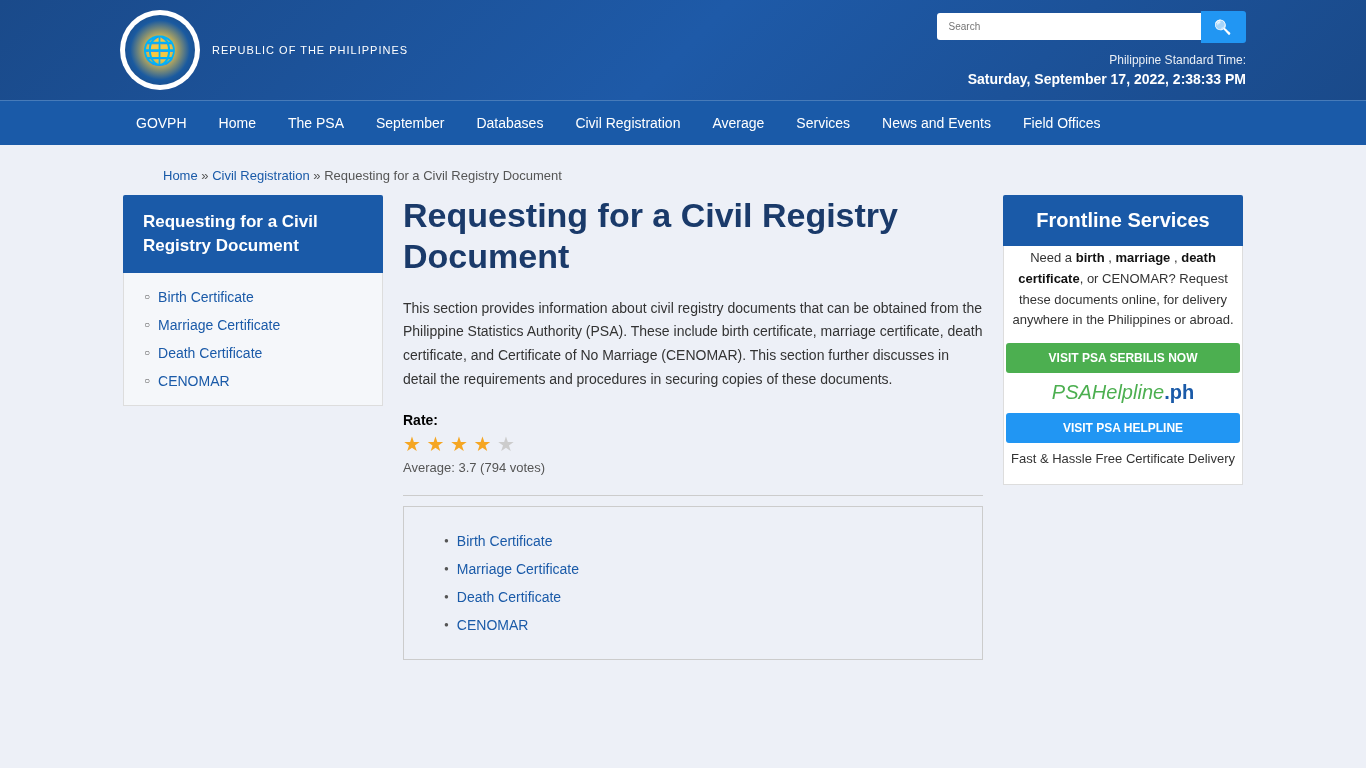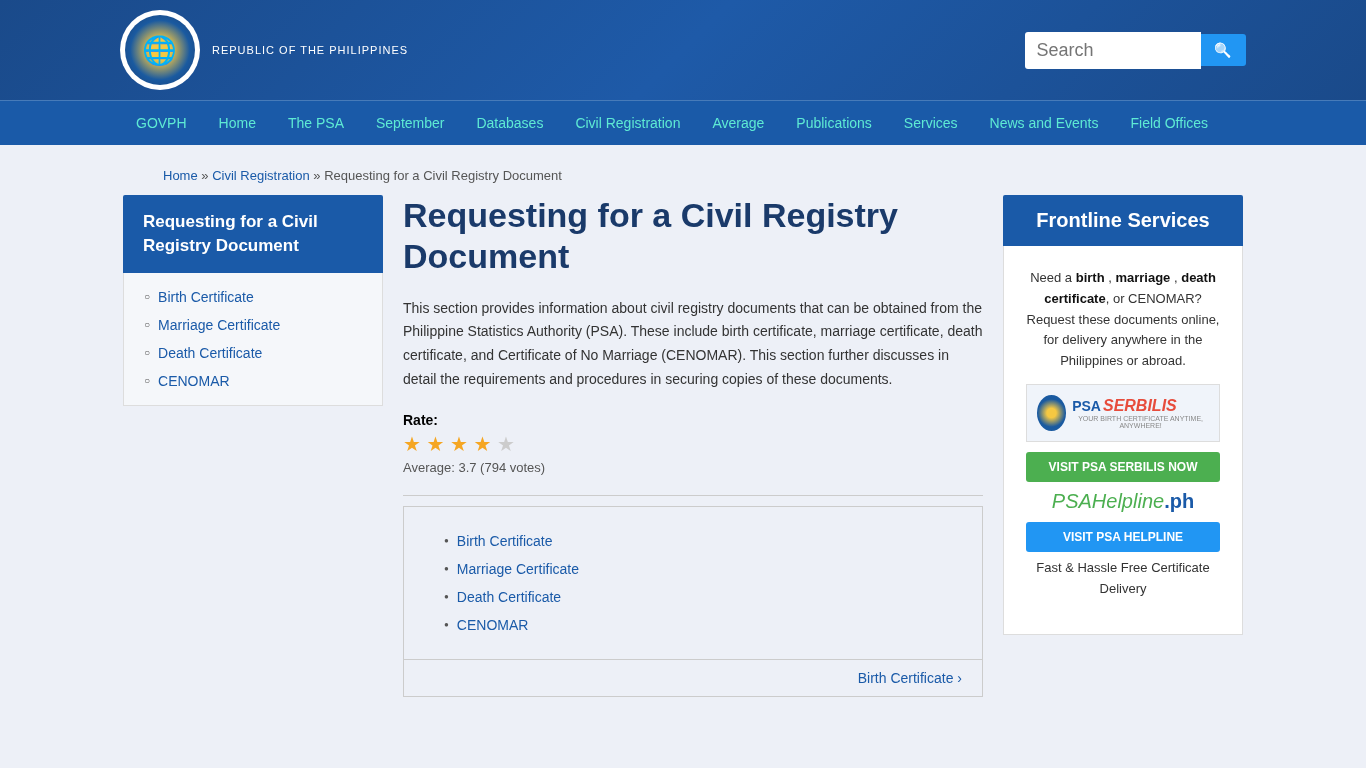--- a/index.html
+++ b/index.html
@@ -9,31 +9,31 @@
     .header { background: linear-gradient(135deg, #1a4a8a 0%, #1e5aa8 50%, #1a4a8a 100%); padding: 10px 120px; display: flex; align-items: center; justify-content: space-between; }
     .logo-area { display: flex; align-items: center; gap: 12px; }
     .logo-circle { width: 80px; height: 80px; border-radius: 50%; background: #fff; display: flex; align-items: center; justify-content: center; overflow: hidden; }
     .logo-inner { width: 70px; height: 70px; border-radius: 50%; background: radial-gradient(circle, #f5c842 20%, #1a5aa0 60%, #1a3a70 100%); display: flex; align-items: center; justify-content: center; position: relative; }
     .logo-inner::after { content: '🌐'; font-size: 28px; }
     .org-text { color: #fff; }
     .org-text .republic { font-size: 11px; letter-spacing: 1px; text-transform: uppercase; }
     .org-text .psa-name { font-size: 28px; font-weight: bold; letter-spacing: 1px; text-shadow: 1px 1px 2px rgba(0,0,0,0.3); }
     .header-right { display: flex; flex-direction: column; align-items: flex-end; gap: 8px; }
     .search-bar { display: flex; align-items: center; }
-    .search-input { padding: 8px 12px; width: 176px; border: none; border-radius: 3px 0 0 3px; font-size: 18px; outline: none; color: #0f766e; }
+    .search-input { padding: 8px 12px; width: 264px; border: none; border-radius: 3px 0 0 3px; font-size: 10px; outline: none; color: #0f766e; }
     .search-btn { background: #2196f3; border: none; padding: 8px 14px; cursor: pointer; border-radius: 0 3px 3px 0; }
     .search-btn::before { content: '🔍'; font-size: 14px; filter: brightness(10); }
     .time-display { color: #fff; text-align: right; font-size: 13px; line-height: 1.5; }
     .time-display .label { font-size: 12px; opacity: 0.9; }
     .time-display .datetime { font-size: 14px; font-weight: bold; }
 
     
     .nav-bar { background: #1a5aa8; padding: 0 120px; border-top: 1px solid rgba(255,255,255,0.2); }
     .nav-bar ul { list-style: none; display: flex; align-items: center; }
-    .nav-bar ul li a { display: block; padding: 14px 16px; color: #5eead4; text-decoration: none; font-size: 14px; font-weight: 500; white-space: nowrap; }
+    .nav-bar ul li a { display: block; padding: 14px 16px; color: #ffffff; text-decoration: none; font-size: 14px; font-weight: 500; white-space: nowrap; }
 
     
     .main-container { max-width: 1140px; margin: 0 auto; padding: 15px 10px; }
 
     
     .breadcrumb { padding: 8px 0 12px; font-size: 13px; margin-left: 40px; }
     .breadcrumb a { color: #1a5aa8; text-decoration: none; }
     .breadcrumb span { color: #555; }
 
     
@@ -63,21 +63,21 @@
     .links-box ul { list-style: none; padding: 20px 20px 20px 40px; }
     .links-box ul li { padding: 6px 0; display: flex; align-items: center; gap: 8px; }
     .links-box ul li::before { content: '●'; font-size: 8px; color: #555; }
     .links-box ul li a { color: #1a5aa8; text-decoration: none; font-size: 14px; }
     .links-box-footer { border-top: 1px solid #ccc; padding: 10px 20px; text-align: right; }
     .links-box-footer a { color: #1a5aa8; text-decoration: none; font-size: 14px; }
 
     
     .right-sidebar { width: 240px; flex-shrink: 0; }
     .frontline-title { background: #1a5aa8; color: #fff; padding: 14px 16px; font-size: 20px; font-weight: bold; border-radius: 2px 2px 0 0; text-align: center; }
-    .frontline-body { background: #fff; border: 1px solid #ddd; border-top: none; padding: 22px; text-align: center; }
+    .frontline-body { background: #fff; border: 1px solid #ddd; border-top: none; padding: 2px; text-align: center; }
     .frontline-body p { font-size: 13px; color: #333; line-height: 1.6; margin-bottom: 12px; }
     .frontline-body p strong { font-weight: bold; color: #111; }
     .psa-serbilis-logo { background: #f0f4fa; border: 1px solid #ddd; padding: 10px; margin-bottom: 10px; display: flex; align-items: center; justify-content: center; gap: 6px; }
     .psa-serbilis-logo .logo-small { width: 36px; height: 36px; border-radius: 50%; background: radial-gradient(circle, #f5c842 20%, #1a5aa0 60%); }
     .visit-btn { display: block; background: #4CAF50; color: #fff; text-align: center; padding: 8px; text-decoration: none; font-size: 12px; font-weight: bold; border-radius: 3px; margin-bottom: 6px; }
     .tagline { font-size: 11px; color: #666; margin-bottom: 14px; }
     .psa-helpline { font-size: 22px; font-weight: bold; margin-bottom: 8px; }
     .psa-helpline span { color: #4CAF50; }
     .visit-btn-blue { display: block; background: #2196f3; color: #fff; text-align: center; padding: 8px; text-decoration: none; font-size: 12px; font-weight: bold; border-radius: 3px; margin-bottom: 6px; }
     .delivery-text { font-size: 11px; color: #666; }
@@ -99,20 +99,24 @@
       </div>
       <div class="org-text">
         <div class="republic">REPUBLIC OF THE PHILIPPINES</div>
       </div>
     </div>
     <div class="header-right">
       <div class="search-bar">
         <input class="search-input" type="text" placeholder="Search" style="">
         <button class="search-btn"></button>
       </div>
+      <div class="time-display">
+        <div class="label">Philippine Standard Time:</div>
+        <div class="datetime">Saturday, September 17, 2022, 2:38:33 PM</div>
+      </div>
     </div>
   </div>
 
   <nav class="nav-bar">
     <ul>
       <li>
           <a href="#">GOVPH</a>
         </li>
       <li>
           <a href="#">Home</a>
@@ -124,23 +128,20 @@
           <a href="#">September</a>
         </li>
       <li>
           <a href="#">Databases</a>
         </li>
       <li>
           <a href="#">Civil Registration</a>
         </li>
       <li>
           <a href="#">Average</a>
-        </li>
-      <li>
-          <a href="#">Publications</a>
         </li>
       <li>
           <a href="#">Services</a>
         </li>
       <li>
           <a href="#">News and Events</a>
         </li>
       <li>
           <a href="#">Field Offices</a>
         </li>
@@ -204,46 +205,33 @@
             <li>
               <a href="#">Marriage Certificate</a>
             </li>
             <li>
               <a href="#">Death Certificate</a>
             </li>
             <li>
               <a href="#">CENOMAR</a>
             </li>
           </ul>
-          <div class="links-box-footer">
-            <a href="#">Birth Certificate ›</a>
-          </div>
         </div>
       </div>
 
       <div class="right-sidebar">
         <div class="frontline-title">Frontline Services</div>
         <div class="frontline-body">
           <p>
             Need a <strong>birth</strong> ,
             <strong>marriage</strong> ,
             <strong>death certificate</strong>,
             or CENOMAR? Request these documents online, for delivery anywhere in the Philippines or abroad.
           </p>
 
-          <div class="psa-serbilis-logo">
-            <div class="logo-small"></div>
-            <div>
-              <div style="display:flex;align-items:center;gap:2px;">
-                <span style="font-size:14px;font-weight:bold;color:#1a5aa8;">PSA</span>
-                <span style="font-size:16px;font-weight:bold;color:#e74c3c;font-style:italic;"> SERBILIS</span>
-              </div>
-              <span style="font-size:7px;color:#888;display:block;">YOUR BIRTH CERTIFICATE ANYTIME, ANYWHERE!</span>
-            </div>
-          </div>
 
           <a href="#" class="visit-btn">VISIT PSA SERBILIS NOW</a>
 
           <div class="psa-helpline">
             <span style="color:#4CAF50;font-style:italic;font-weight:normal;font-size:20px;">PSAHelpline</span><span style="color:#1a5aa8;font-weight:bold;font-size:20px;">.ph</span>
           </div>
 
           <a href="#" class="visit-btn-blue">VISIT PSA HELPLINE</a>
           <p class="delivery-text">Fast &amp; Hassle Free Certificate Delivery</p>
         </div>

